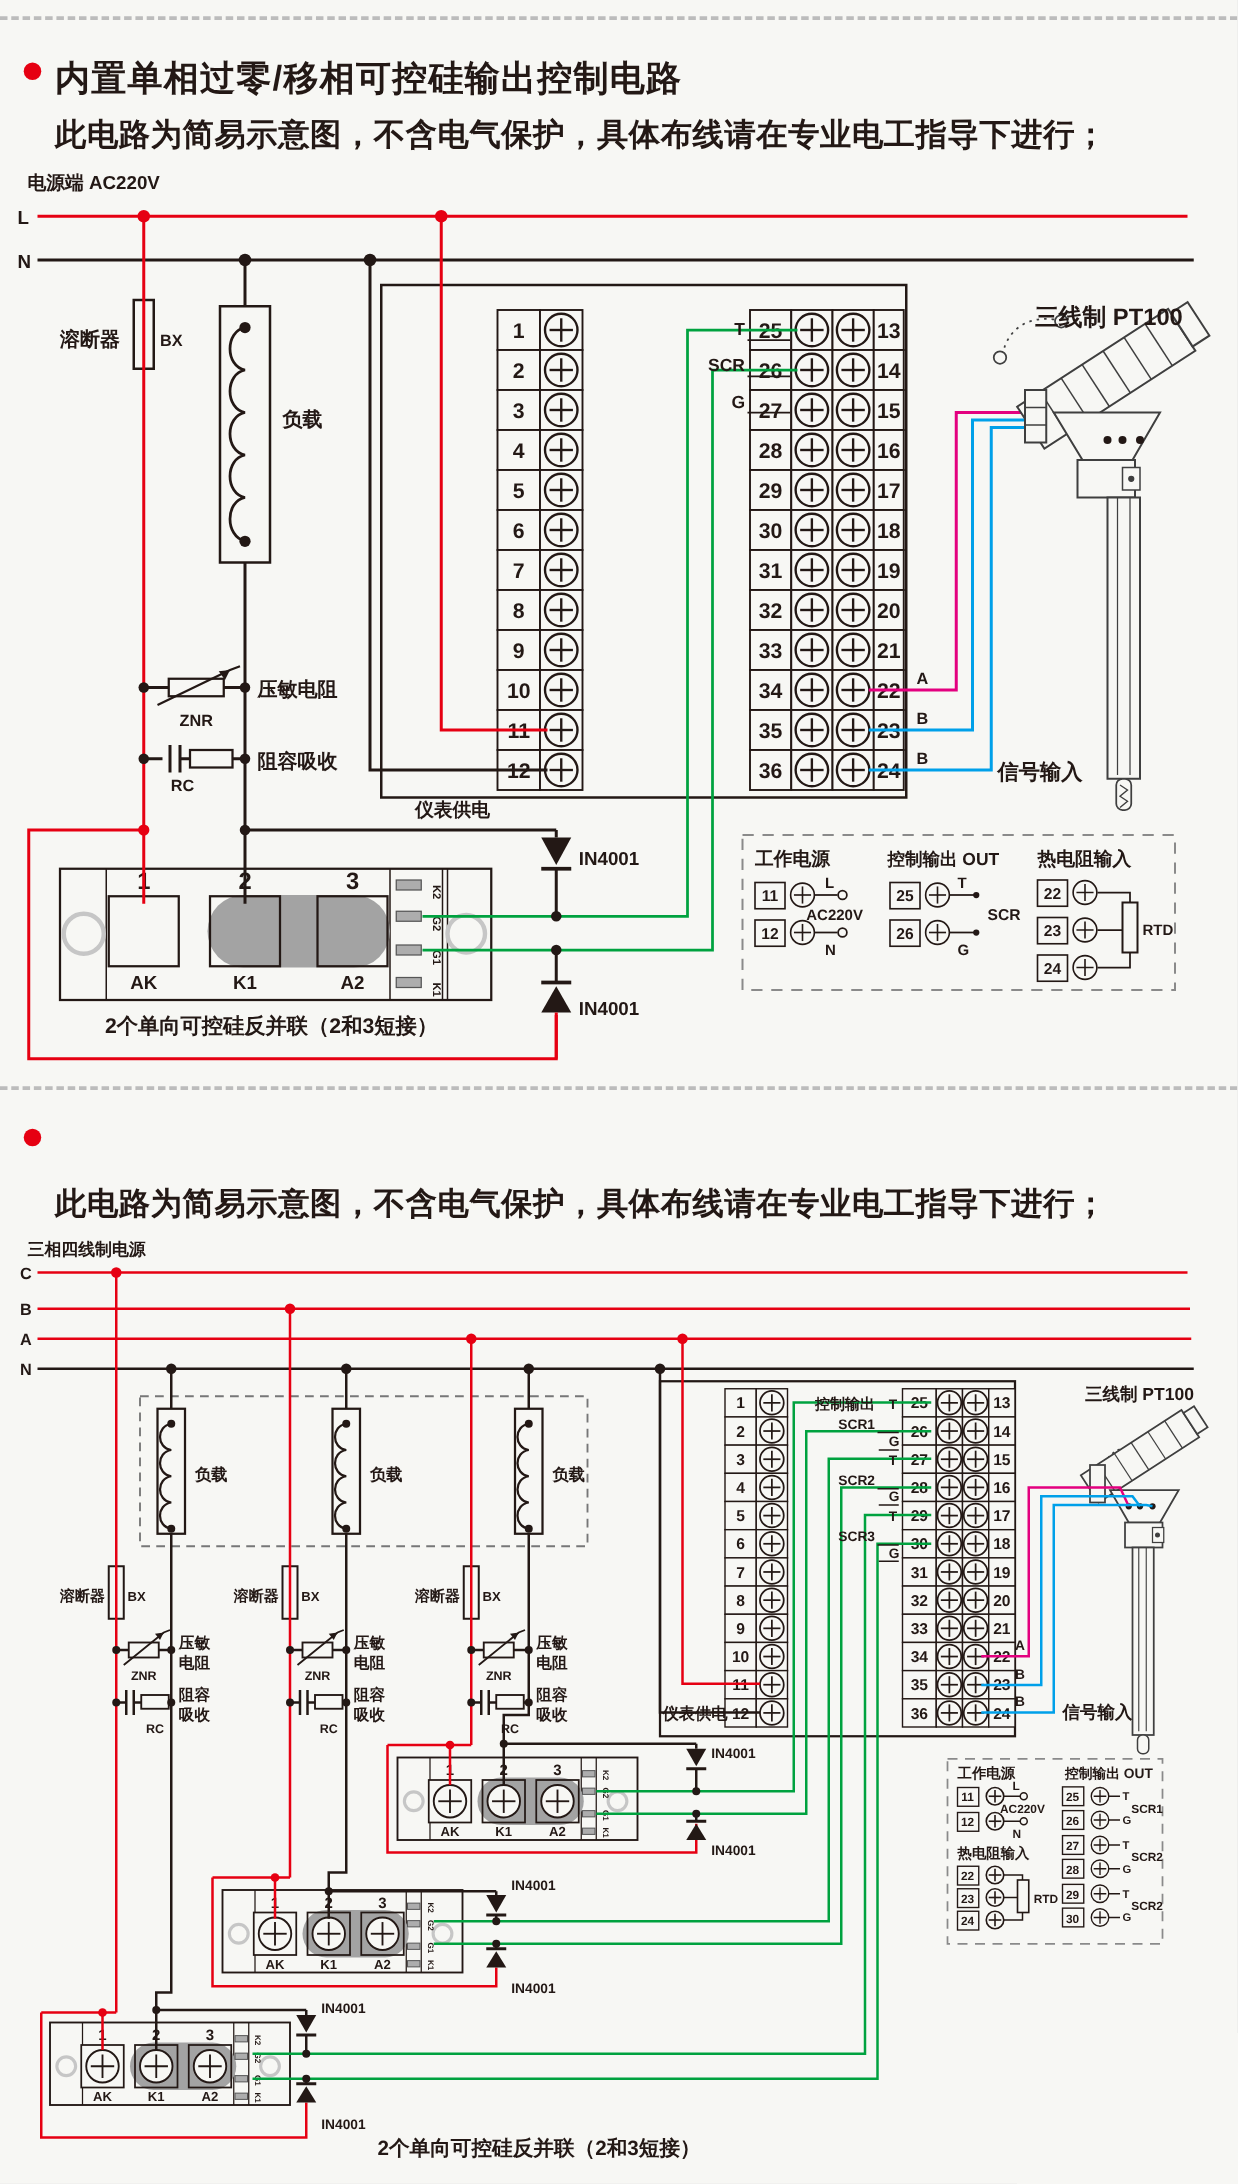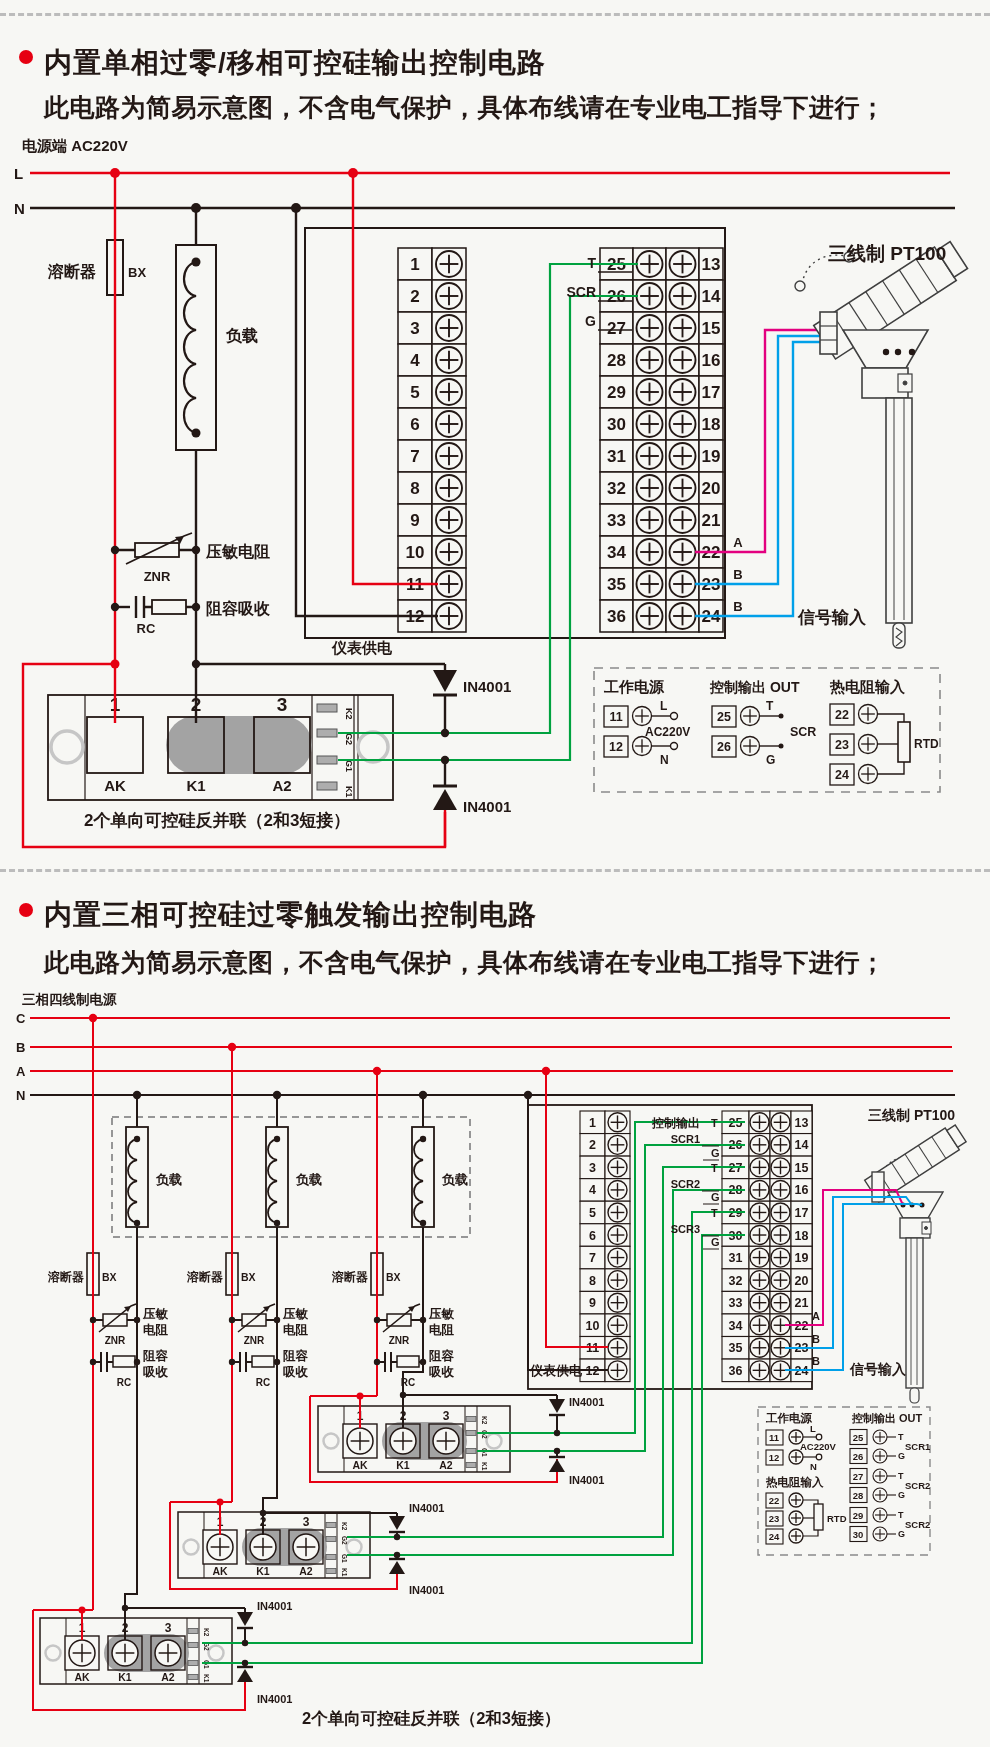--- a/index.html
+++ b/index.html
@@ -485,21 +485,20 @@
     <text x="828" y="260" font-size="19">三线制 PT100</text>
     <text x="738" y="547" font-size="13" text-anchor="middle">A</text>
     <text x="738" y="579" font-size="13" text-anchor="middle">B</text>
     <text x="738" y="611" font-size="13" text-anchor="middle">B</text>
     <text x="798" y="623" font-size="17">信号输入</text>
   </svg>
 
   <div class="dashline" style="top:869px"></div>
 
   <span class="bullet" style="left:19px;top:903px"></span>
-  <div class="hdr-title" style="top:896px">内置三相可控硅过零触发输出控制电路</div>
   <div class="hdr-sub" style="top:946px">此电路为简易示意图，不含电气保护，具体布线请在专业电工指导下进行；</div>
 
   <svg id="svg2" style="top:985px" width="990" height="762" viewBox="0 985 990 762">
 
     <rect x="528" y="1105" width="284" height="284" class="nofill" stroke-width="1.8"></rect>
     <rect x="112" y="1117" width="358" height="120" fill="none" stroke="#777" stroke-width="1.5" stroke-dasharray="7,5"></rect>
     <rect x="126" y="1127" width="22" height="100" class="box" stroke-width="1.8"></rect>
     <rect x="266" y="1127" width="22" height="100" class="box" stroke-width="1.8"></rect>
     <rect x="412" y="1127" width="22" height="100" class="box" stroke-width="1.8"></rect>
     <rect x="87" y="1253" width="12" height="42" class="box" stroke-width="1.6"></rect>

